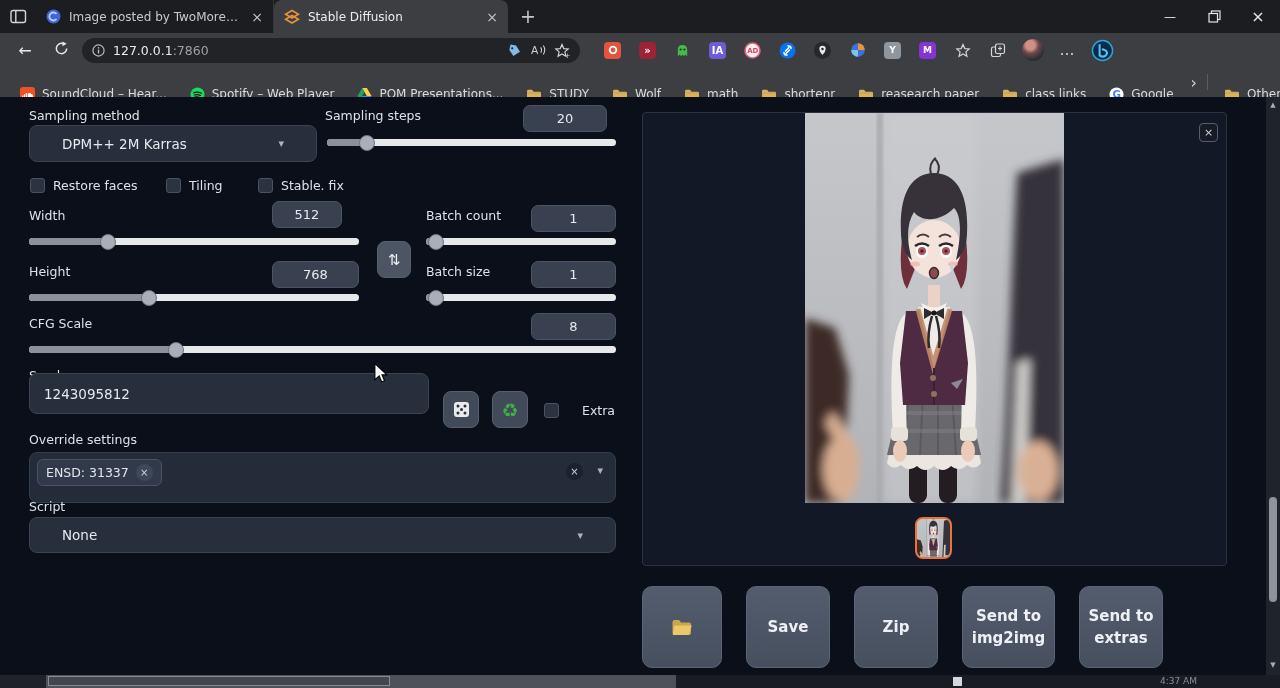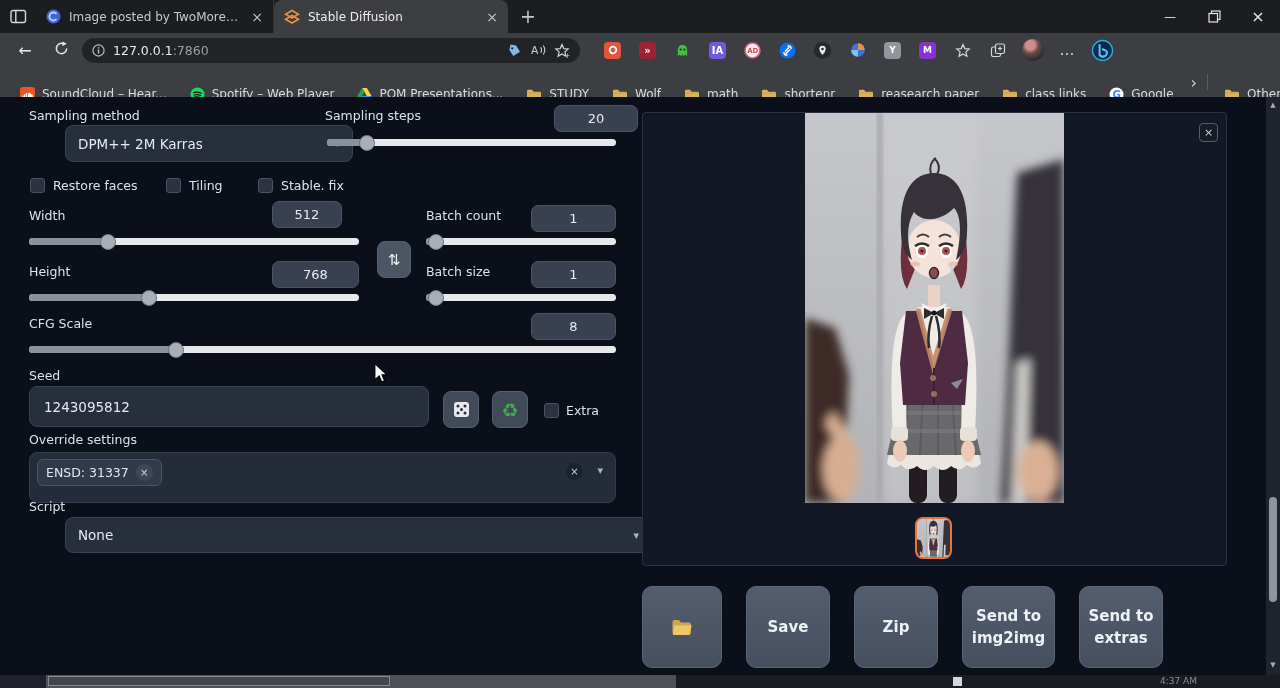--- a/index.html
+++ b/index.html
@@ -40,21 +40,21 @@
   .bm { display:flex; align-items:center; gap:7px; padding:2px 6px; white-space:nowrap;margin-top:24px; }
   .bm-right { margin-left:auto; display:flex; align-items:center; gap:10px; }
   .vsep { width:1px; height:16px; background:#5a5c60; }
 
   
   .content { position:absolute; left:0; top:97px; width:1280px; height:578px; background:#0b0f19; }
   .lbl { position:absolute; font-size:12.5px; color:#dde1e8; }
   .num { position:absolute; height:27px; background:#394150; border:1px solid #4b5466; border-radius:7px;
     color:#e6e9ef; font-size:13px; display:flex; align-items:center; justify-content:center; }
   .dd { position:absolute; background:#272e3c; border:1px solid #3b4354; border-radius:8px;
-    color:#e6e9ef; font-size:13.5px; display:flex; align-items:center; padding:0 12px;margin-left:36px; }
+    color:#e6e9ef; font-size:13.5px; display:flex; align-items:center; padding:0 32px; }
   .dd .caret { margin-left:auto; color:#aeb4bf; font-size:11px; }
   .slider { position:absolute; height:7px; border-radius:4px; background:#e7e8ea; }
   .slider .fill { position:absolute; left:0; top:0; bottom:0; background:#8b919c; border-radius:4px; }
   .slider .knob { position:absolute; top:50%; width:16px; height:16px; border-radius:50%;
     background:#a9aeb8; border:1px solid #6e7480; transform:translate(-50%,-50%); }
   .cb { position:absolute; width:15px; height:15px; background:#2b3240; border:1px solid #4a5264; border-radius:3px; }
   .sqbtn { position:absolute; background:#4b5563; border:1px solid #565f6f; border-radius:8px;
     display:flex; align-items:center; justify-content:center; color:#eef0f4; }
   .field { position:absolute; background:#242b39; border:1px solid #343d4e; border-radius:8px; }
   .chip { position:absolute; left:7px; top:6px; height:27px; background:#303a4b; border:1px solid #49536a;
@@ -395,21 +395,21 @@
 
   <div class="content">
 
     <div class="lbl" style="left:29px;top:11px">Sampling method</div>
     <div class="dd" style="left:29px;top:28px;width:288px;height:37px">
       <span>DPM++ 2M Karras</span>
       <span class="caret">▾</span>
     </div>
 
     <div class="lbl" style="left:325px;top:11px">Sampling steps</div>
-    <div class="num" style="left:554px;top:8px;width:84px">20</div>
+    <div class="num" style="left:523px;top:8px;width:84px">20</div>
     <div class="slider" style="left:327px;top:42px;width:289px">
       <div class="fill" style="width:14%"></div>
         <div class="knob" style="left:14%"></div>
     </div>
 
     <div class="cb" style="left:30px;top:81px"></div>
     <div class="lbl" style="left:53px;top:81px">Restore faces</div>
     <div class="cb" style="left:166px;top:81px"></div>
     <div class="lbl" style="left:189px;top:81px">Tiling</div>
     <div class="cb" style="left:258px;top:81px"></div>
@@ -444,36 +444,36 @@
     </div>
 
     <div class="lbl" style="left:29px;top:219px">CFG Scale</div>
     <div class="num" style="left:531px;top:216px;width:85px">8</div>
     <div class="slider" style="left:29px;top:249px;width:587px">
       <div class="fill" style="width:25%"></div>
         <div class="knob" style="left:25%"></div>
     </div>
 
     <div class="lbl" style="left:29px;top:271px">Seed</div>
-    <div class="textinput" style="left:29px;top:289px;width:400px;height:41px">1243095812</div>
+    <div class="textinput" style="left:29px;top:276px;width:400px;height:41px">1243095812</div>
     <div class="sqbtn" style="left:443px;top:294px;width:36px;height:37px;background:#414a59">
       <svg width="17" height="17" viewBox="0 0 17 17">
         <rect x="1" y="1" width="15" height="15" rx="3" fill="#e8eaed"></rect>
         <circle cx="5" cy="5" r="1.5" fill="#2b2f38"></circle>
           <circle cx="12" cy="5" r="1.5" fill="#2b2f38"></circle>
         <circle cx="8.5" cy="8.5" r="1.5" fill="#2b2f38"></circle>
         <circle cx="5" cy="12" r="1.5" fill="#2b2f38"></circle>
           <circle cx="12" cy="12" r="1.5" fill="#2b2f38"></circle>
       </svg>
     </div>
     <div class="sqbtn" style="left:492px;top:294px;width:36px;height:37px;background:#414a59;color:#3fae4a;font-size:19px">
       <span>♻</span>
     </div>
     <div class="cb" style="left:544px;top:306px"></div>
-    <div class="lbl" style="left:566px;top:306px">Extra</div>
+    <div class="lbl" style="left:582px;top:306px">Extra</div>
 
     <div class="lbl" style="left:29px;top:335px">Override settings</div>
     <div class="field" style="left:29px;top:355px;width:587px;height:51px">
       <div class="chip">
         <span>ENSD: 31337</span>
         <span class="chipx">×</span>
       </div>
       <div class="chipx" style="position:absolute;right:32px;top:10px;background:#1a2130">×</div>
       <span style="position:absolute;right:12px;top:11px;color:#aeb4bf;font-size:11px">▾</span>
     </div>

